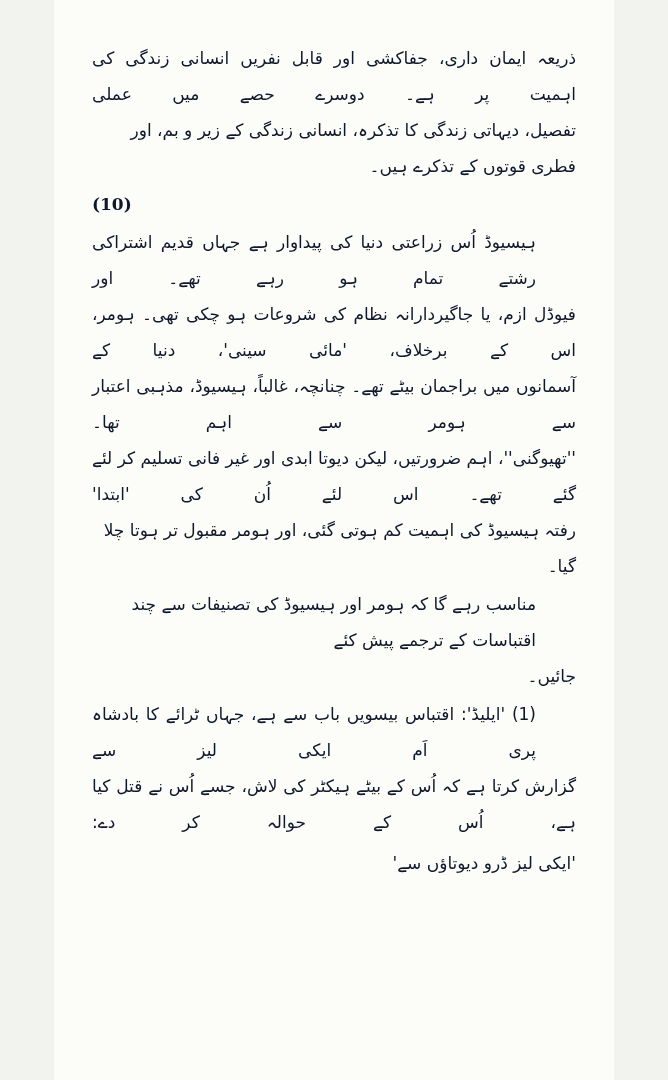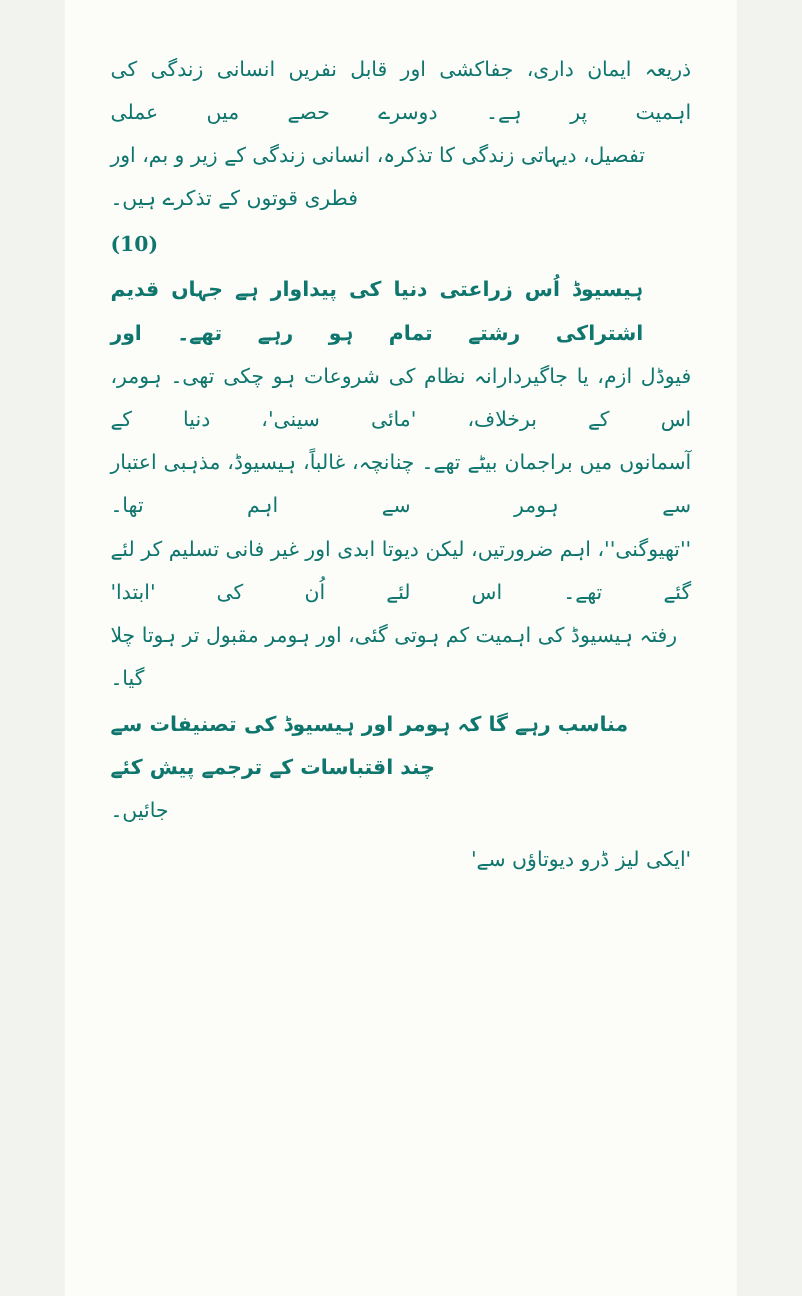--- a/index.html
+++ b/index.html
@@ -6,40 +6,40 @@
     margin: 0;
     padding: 0;
     background: #f2f2ee;
   }
   .page {
     position: relative;
     width: 560px;
     height: 1080px;
     margin: 0 auto;
     background: #fcfcf9;
-    color: #0f766e;
+    color: #0f172a;
     direction: rtl;
     font-family: "DejaVu Sans", sans-serif;
     font-size: 17px;
     box-sizing: border-box;
     padding: 40px 38px 0 38px;
     overflow: hidden;
   }
   .text-block { margin: 0 0 2px 0; }
   .line {
     direction: rtl;
-    text-align: left;
+    text-align: right;
     line-height: 36px;
     white-space: normal;
   }
   .line.just {
     text-align: justify;
     text-align-last: justify;
   }
-  .line.indent { padding-right: 40px; font-weight: bold; }
+  .line.indent { padding-right: 40px; }
   .heading {
     line-height: 36px;
     font-weight: bold;
     margin: 2px 0 2px 0;
     font-family: "DejaVu Serif", serif;
     direction: ltr;
   }
   .verse-block { margin-top: 4px; }
   .vline {
     direction: rtl;
@@ -66,19 +66,23 @@
     <div class="line just">''تھیوگنی''، اہم ضرورتیں، لیکن دیوتا ابدی اور غیر فانی تسلیم کر لئے گئے تھے۔ اس لئے اُن کی 'ابتدا'</div>
     <div class="line">رفتہ ہیسیوڈ کی اہمیت کم ہوتی گئی، اور ہومر مقبول تر ہوتا چلا گیا۔</div>
   </div>
 
 
   <div class="text-block">
     <div class="line indent">مناسب رہے گا کہ ہومر اور ہیسیوڈ کی تصنیفات سے چند اقتباسات کے ترجمے پیش کئے</div>
     <div class="line">جائیں۔</div>
   </div>
 
+  <div class="text-block">
+    <div class="line just indent">(1) 'ایلیڈ': اقتباس بیسویں باب سے ہے، جہاں ٹرائے کا بادشاہ پری اَم ایکی لیز سے</div>
+    <div class="line just">گزارش کرتا ہے کہ اُس کے بیٹے ہیکٹر کی لاش، جسے اُس نے قتل کیا ہے، اُس کے حوالہ کر دے:</div>
+  </div>
 
   <div class="verse-block">
     <div class="vline">'ایکی لیز ڈرو دیوتاؤں سے'</div>
 
   </div>
 
 </div>
 
 </body></html>

